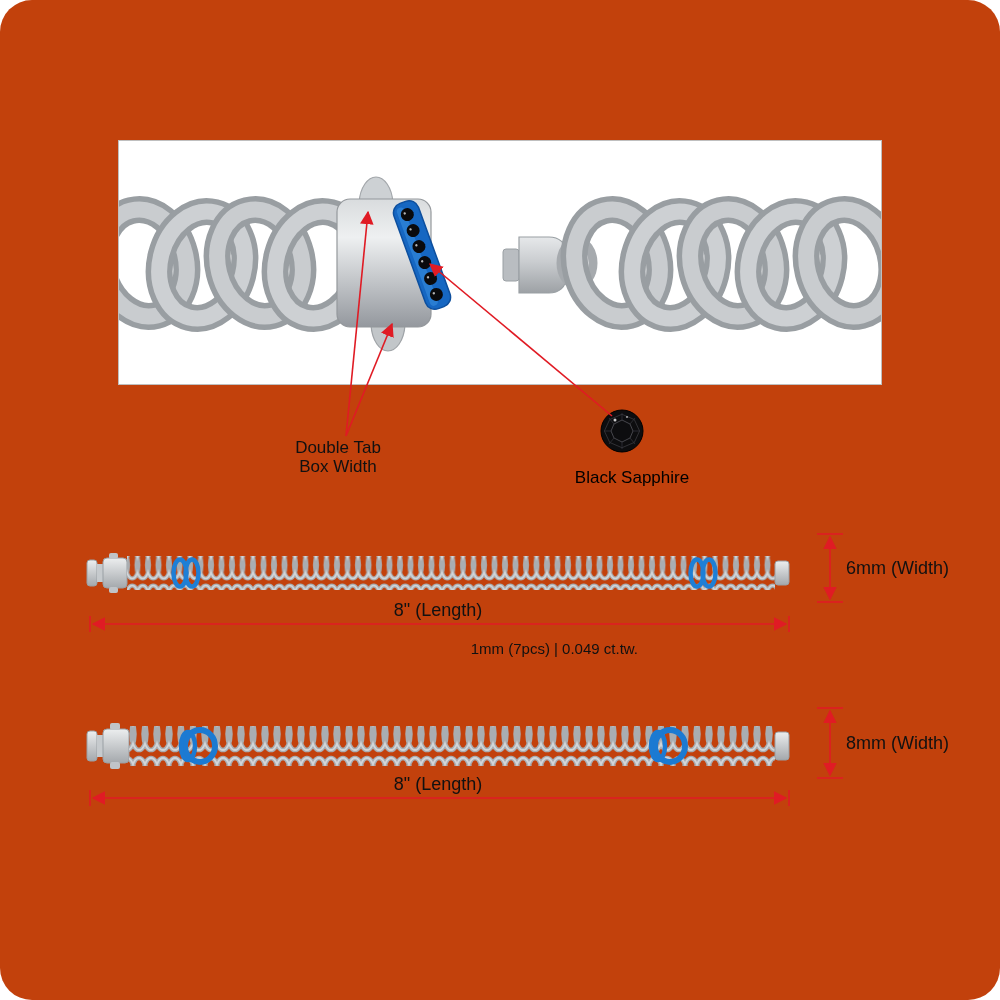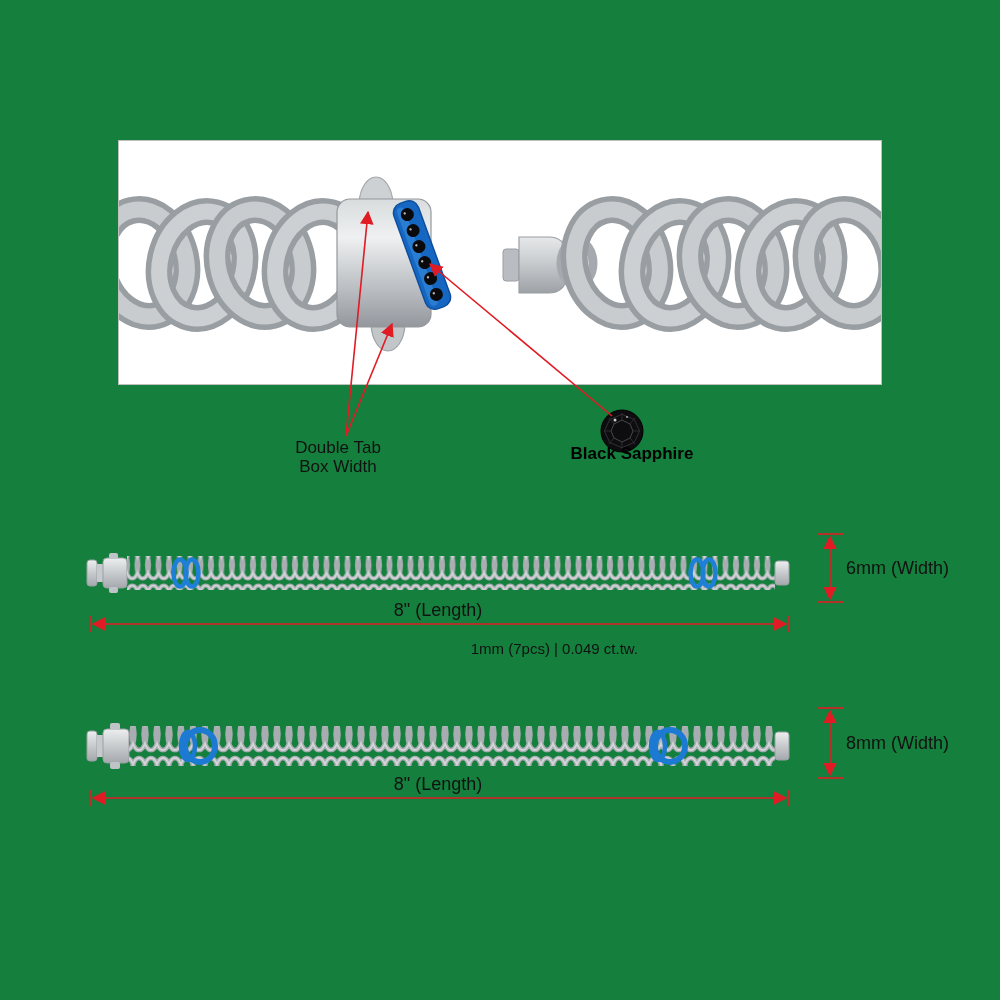--- a/index.html
+++ b/index.html
@@ -6,45 +6,46 @@
     --dimension-red:#e01b24;
     --accent-blue:#1e7fd6;
     --chain-silver:#b7bbbf;
     --gem-black:#0e0e10;
   }
   *{margin:0;padding:0;box-sizing:border-box;}
   html,body{background:#ffffff;}
   .stage{
     position:relative;
     width:1000px;height:1000px;
-    background:#15803d;
+    background:#c2410c;
     font-family:"Liberation Sans", sans-serif;
     color:#1a1a1a;
     overflow:hidden;
+    border-radius:32px;
   }
   .closeup-box{
     position:absolute;left:118px;top:140px;width:764px;height:245px;
     border:1px solid #bfbfbf;background:#ffffff;
   }
   .closeup-box svg{position:absolute;left:0;top:0;}
   .overlay{position:absolute;left:0;top:0;pointer-events:none;}
   .redline{stroke:var(--dimension-red,#e01b24);stroke-width:1.6;fill:none;}
   .redfill{fill:var(--dimension-red,#e01b24);}
   .bracelet{position:absolute;}
   .b1{left:85px;top:548px;}
   .b2{left:85px;top:714px;}
   .gem{position:absolute;left:597px;top:406px;}
   .lbl{position:absolute;white-space:nowrap;}
   .callout{
     left:238px;top:438px;width:200px;
     text-align:center;font-size:17px;line-height:19px;color:#111;
   }
   .gem-label{
-    left:532px;top:444px;width:200px;
-    text-align:center;font-size:17px;font-weight:bold;color:#000;
+    left:532px;top:468px;width:200px;
+    text-align:center;font-size:17px;font-weight:normal;color:#000;
   }
   .width-label{font-size:18px;line-height:20px;color:#111;}
   .w1{left:846px;top:558px;}
   .w2{left:846px;top:733px;}
   .length-label{
     width:200px;text-align:center;font-size:18px;line-height:21px;color:#111;
   }
   .l1{left:338px;top:600px;}
   .l2{left:338px;top:774px;}
   .spec{

